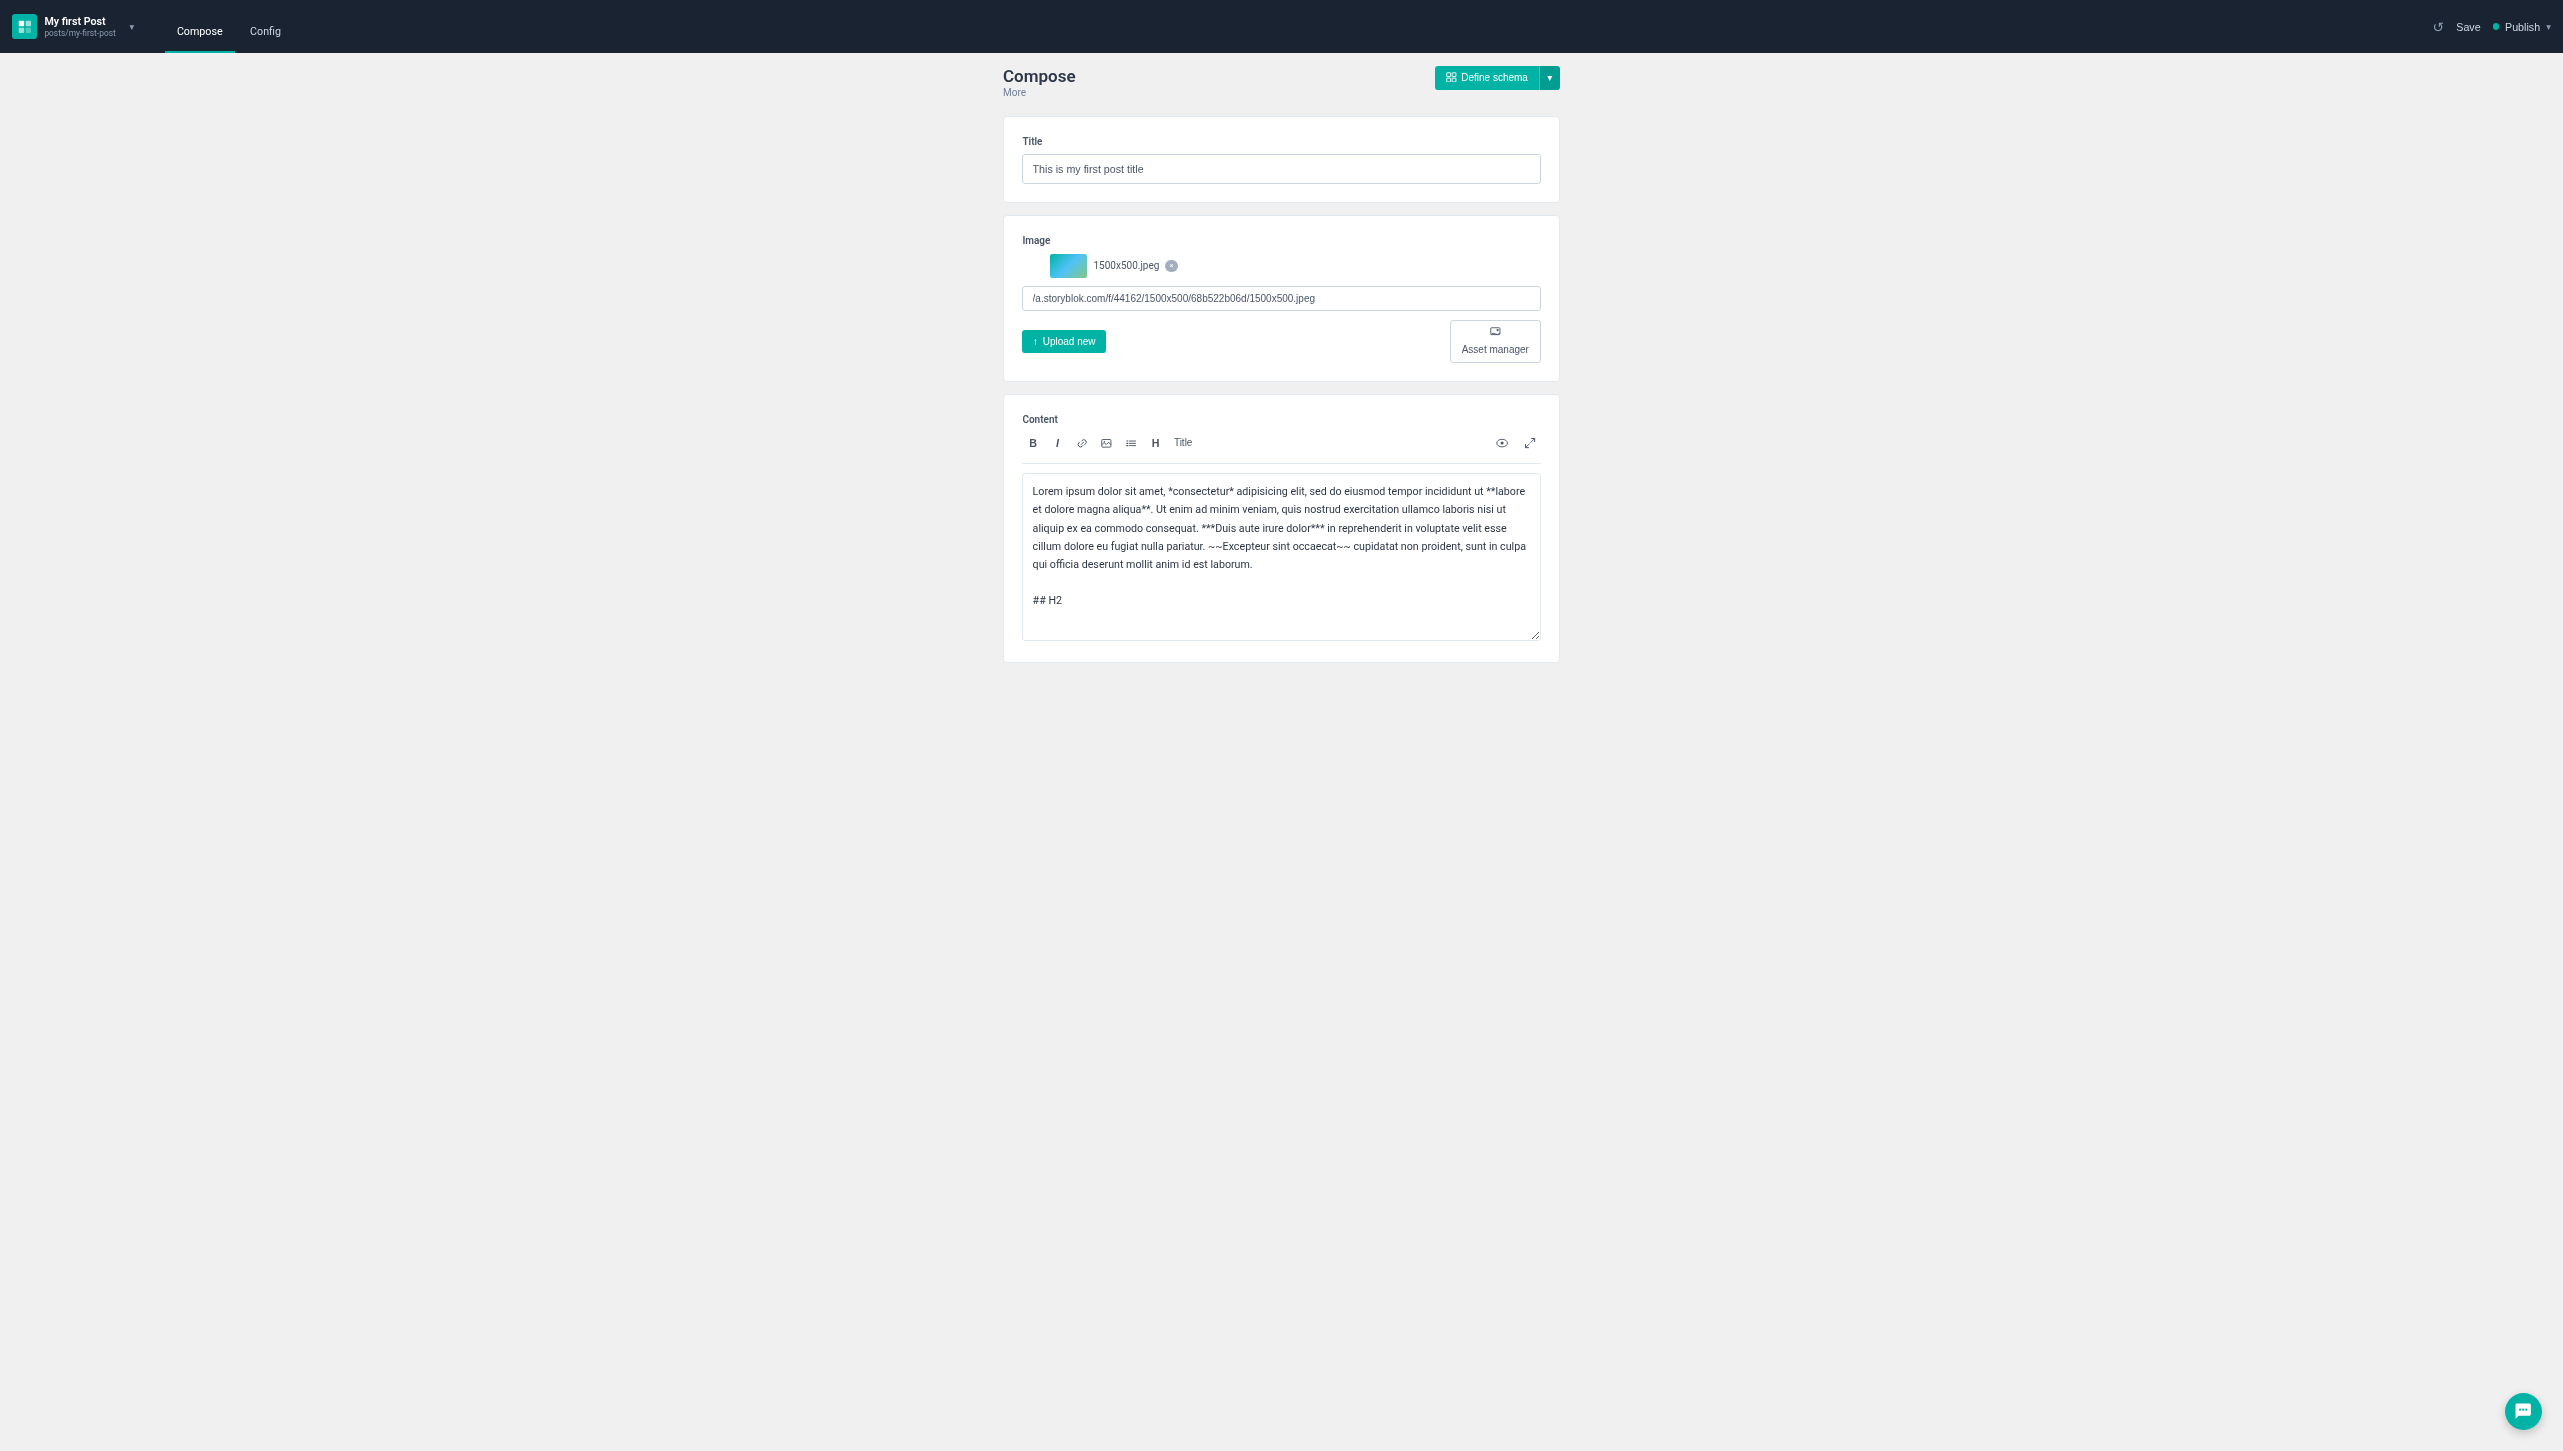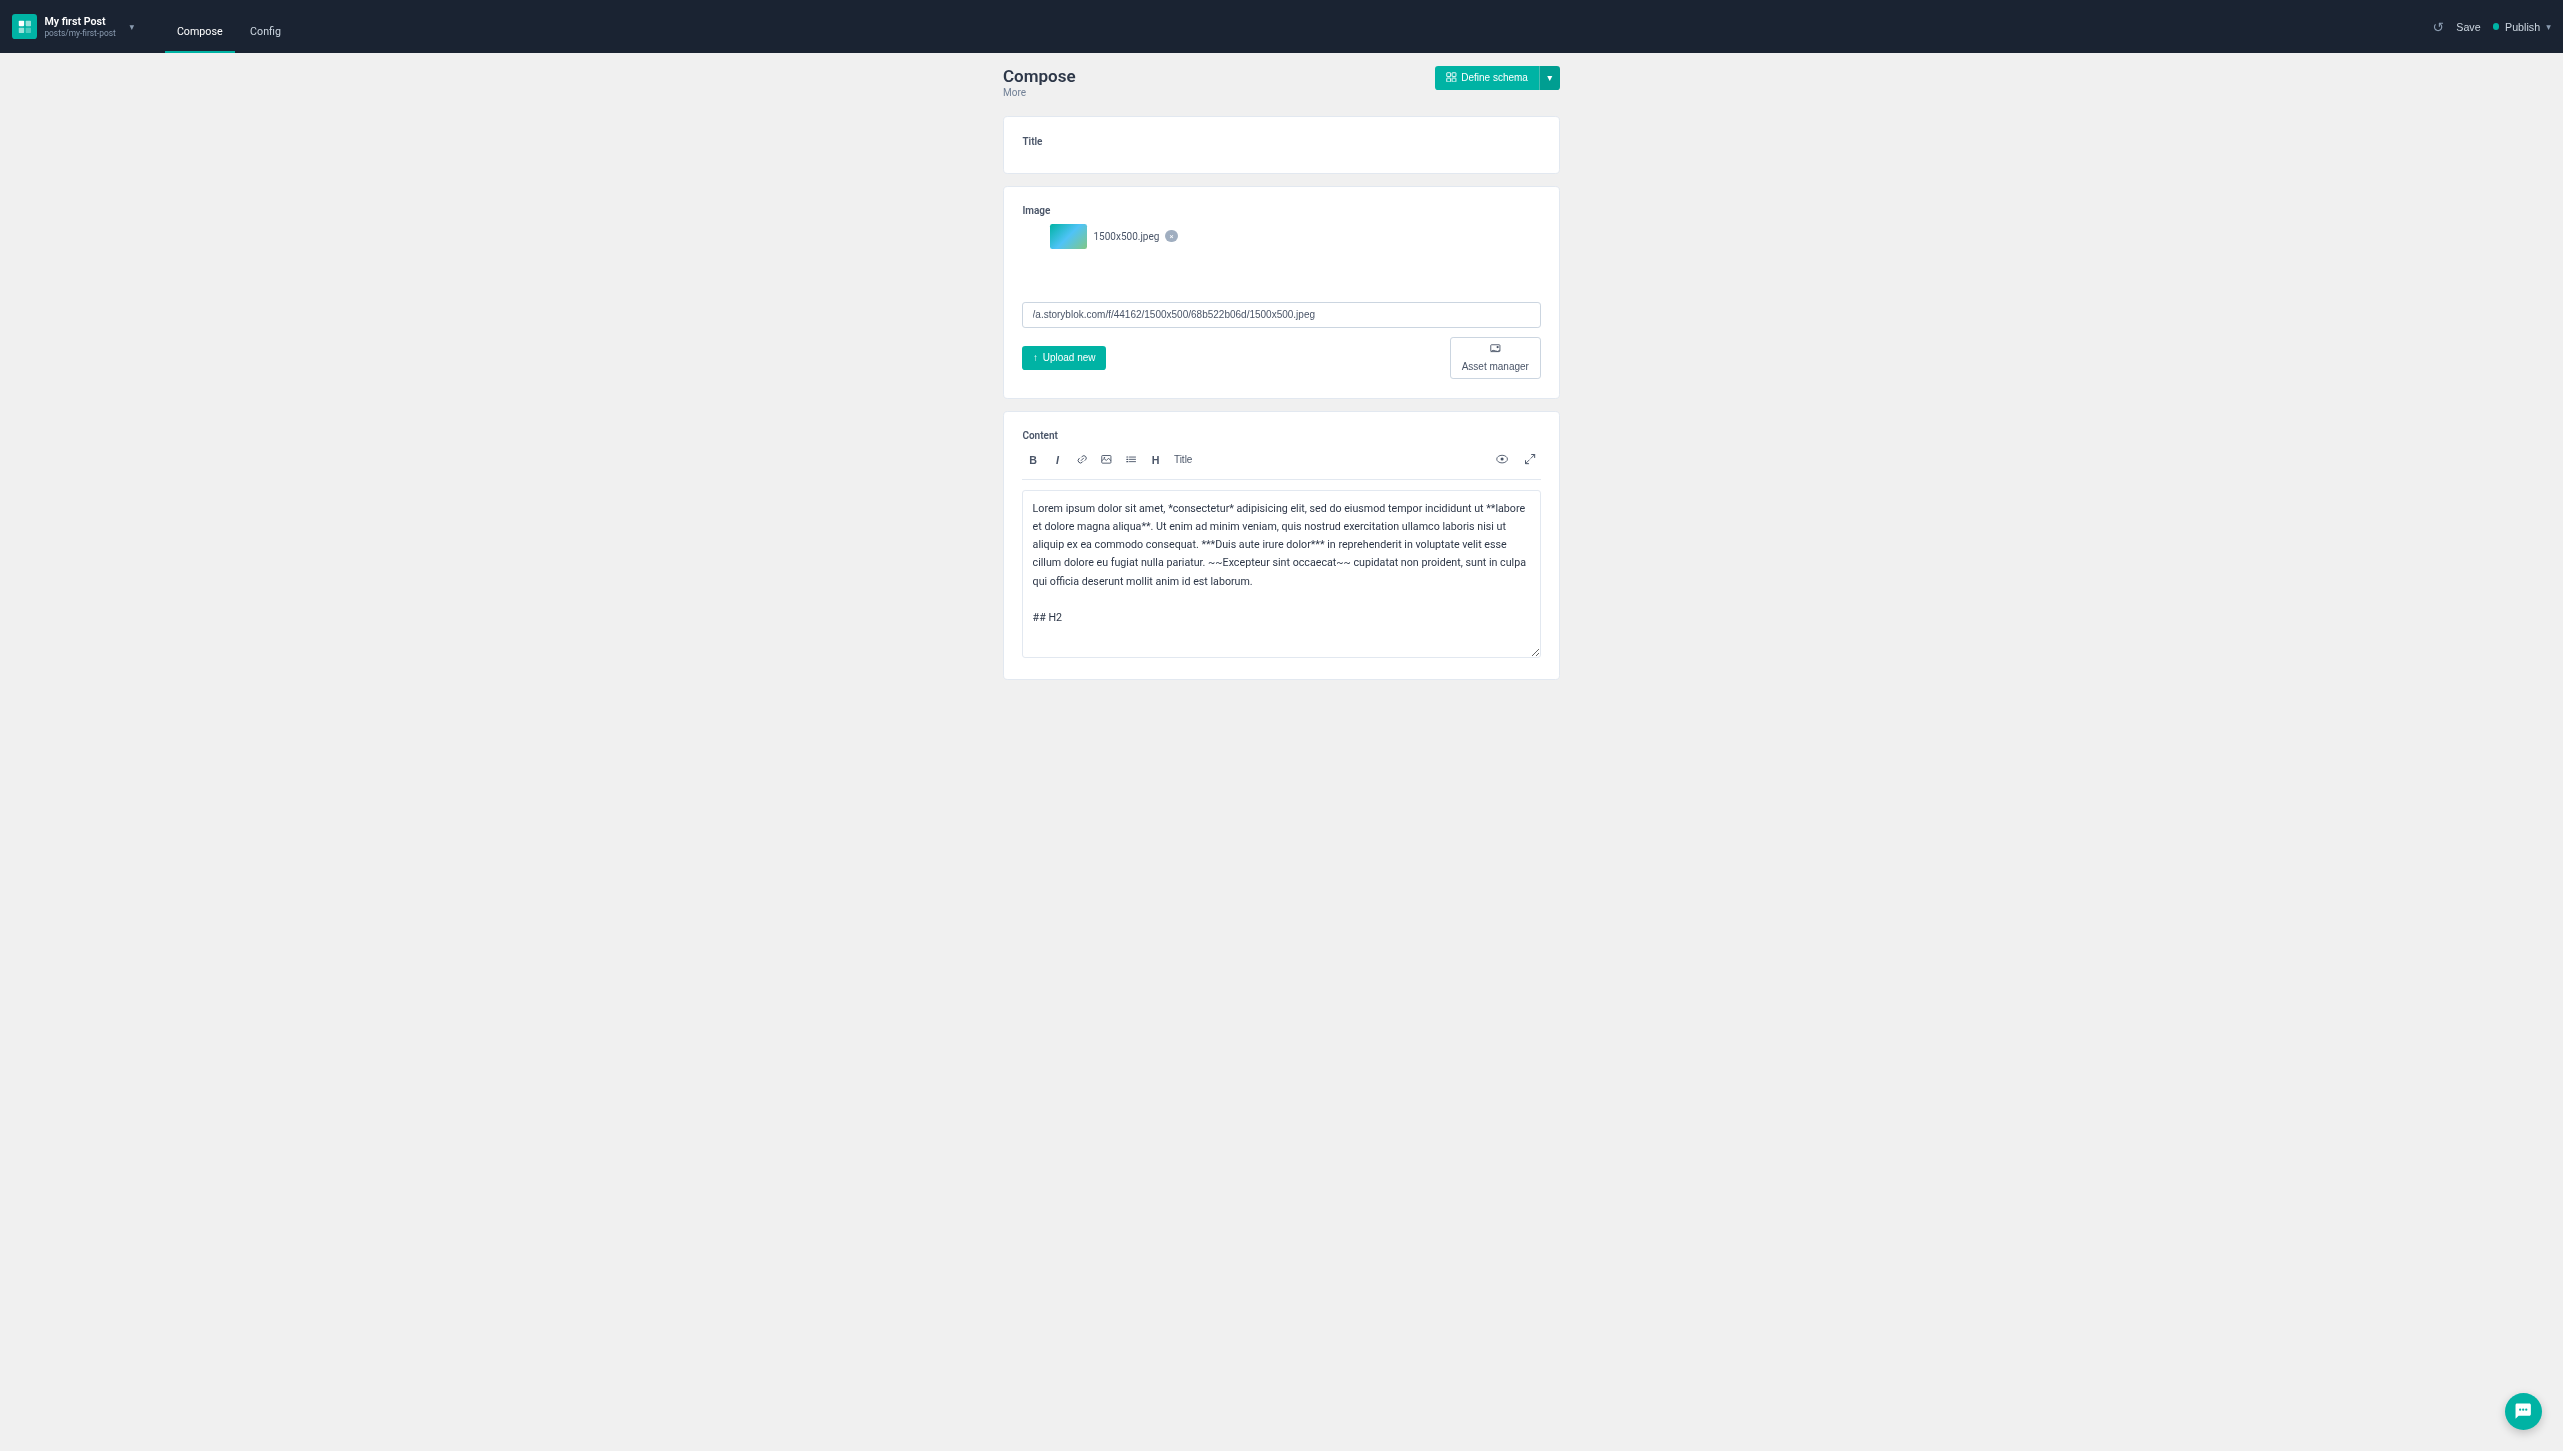--- a/index.html
+++ b/index.html
@@ -235,21 +235,20 @@
     }
     .image-url-input {
       width: 100%;
       padding: 6.1px 9.2px;
       border: 0.8px solid #cbd5e0;
       border-radius: 3.1px;
       font-size: 10px;
       color: #4a5568;
       margin-bottom: 9.2px;
       outline: none;
-      margin-top: 46px;
     }
     .image-actions {
       display: flex;
       justify-content: space-between;
       align-items: center;
     }
     .btn-upload {
       background: #00b3a4;
       color: white;
       border: none;
@@ -397,20 +396,21 @@
             </svg>
           </span>
           <span>Define schema</span>
         </button>
         <button class="btn-define-schema-chevron">▾</button>
       </div>
     </div>
 
     <div class="card">
       <div class="field-label">Title</div>
+      <input class="text-input" type="text" placeholder="This is my first post title" value="This is my first post title" style="">
     </div>
 
     <div class="card">
       <div class="field-label">Image</div>
       <div class="image-preview-row">
         <div class="image-thumb"></div>
         <span class="image-filename">1500x500.jpeg</span>
         <div class="image-remove-icon">×</div>
       </div>
       <input class="image-url-input" type="text" value="/a.storyblok.com/f/44162/1500x500/68b522b06d/1500x500.jpeg" style="">

